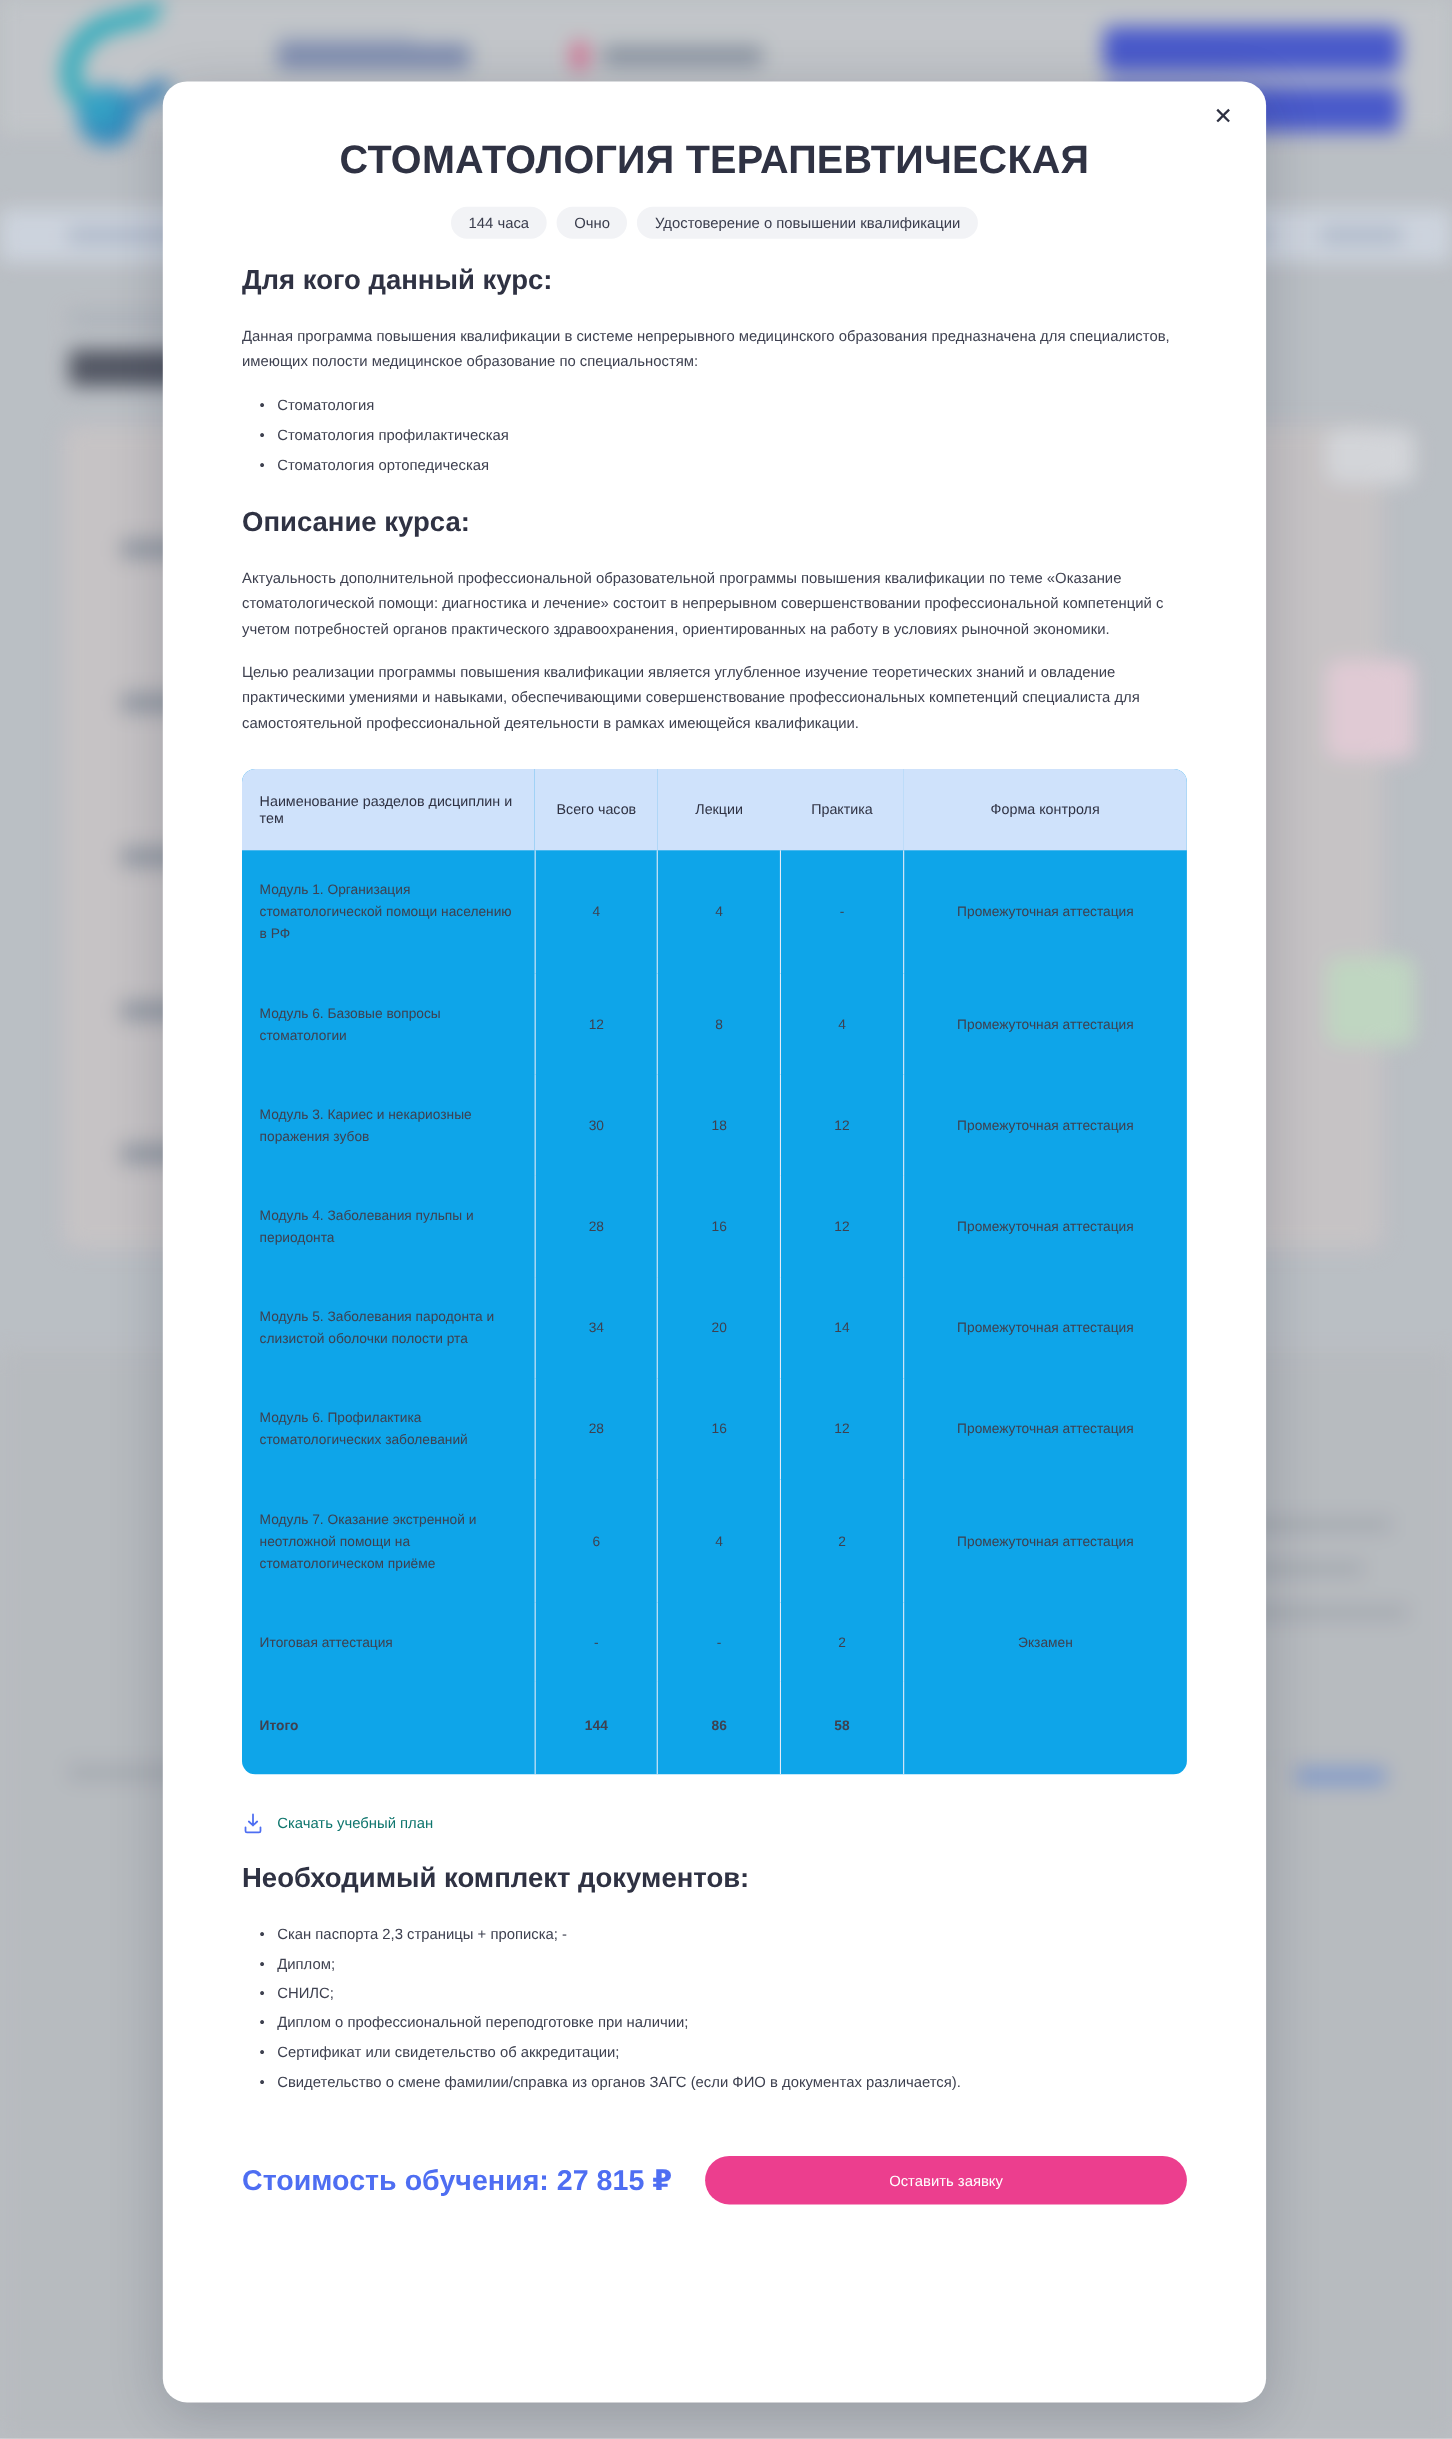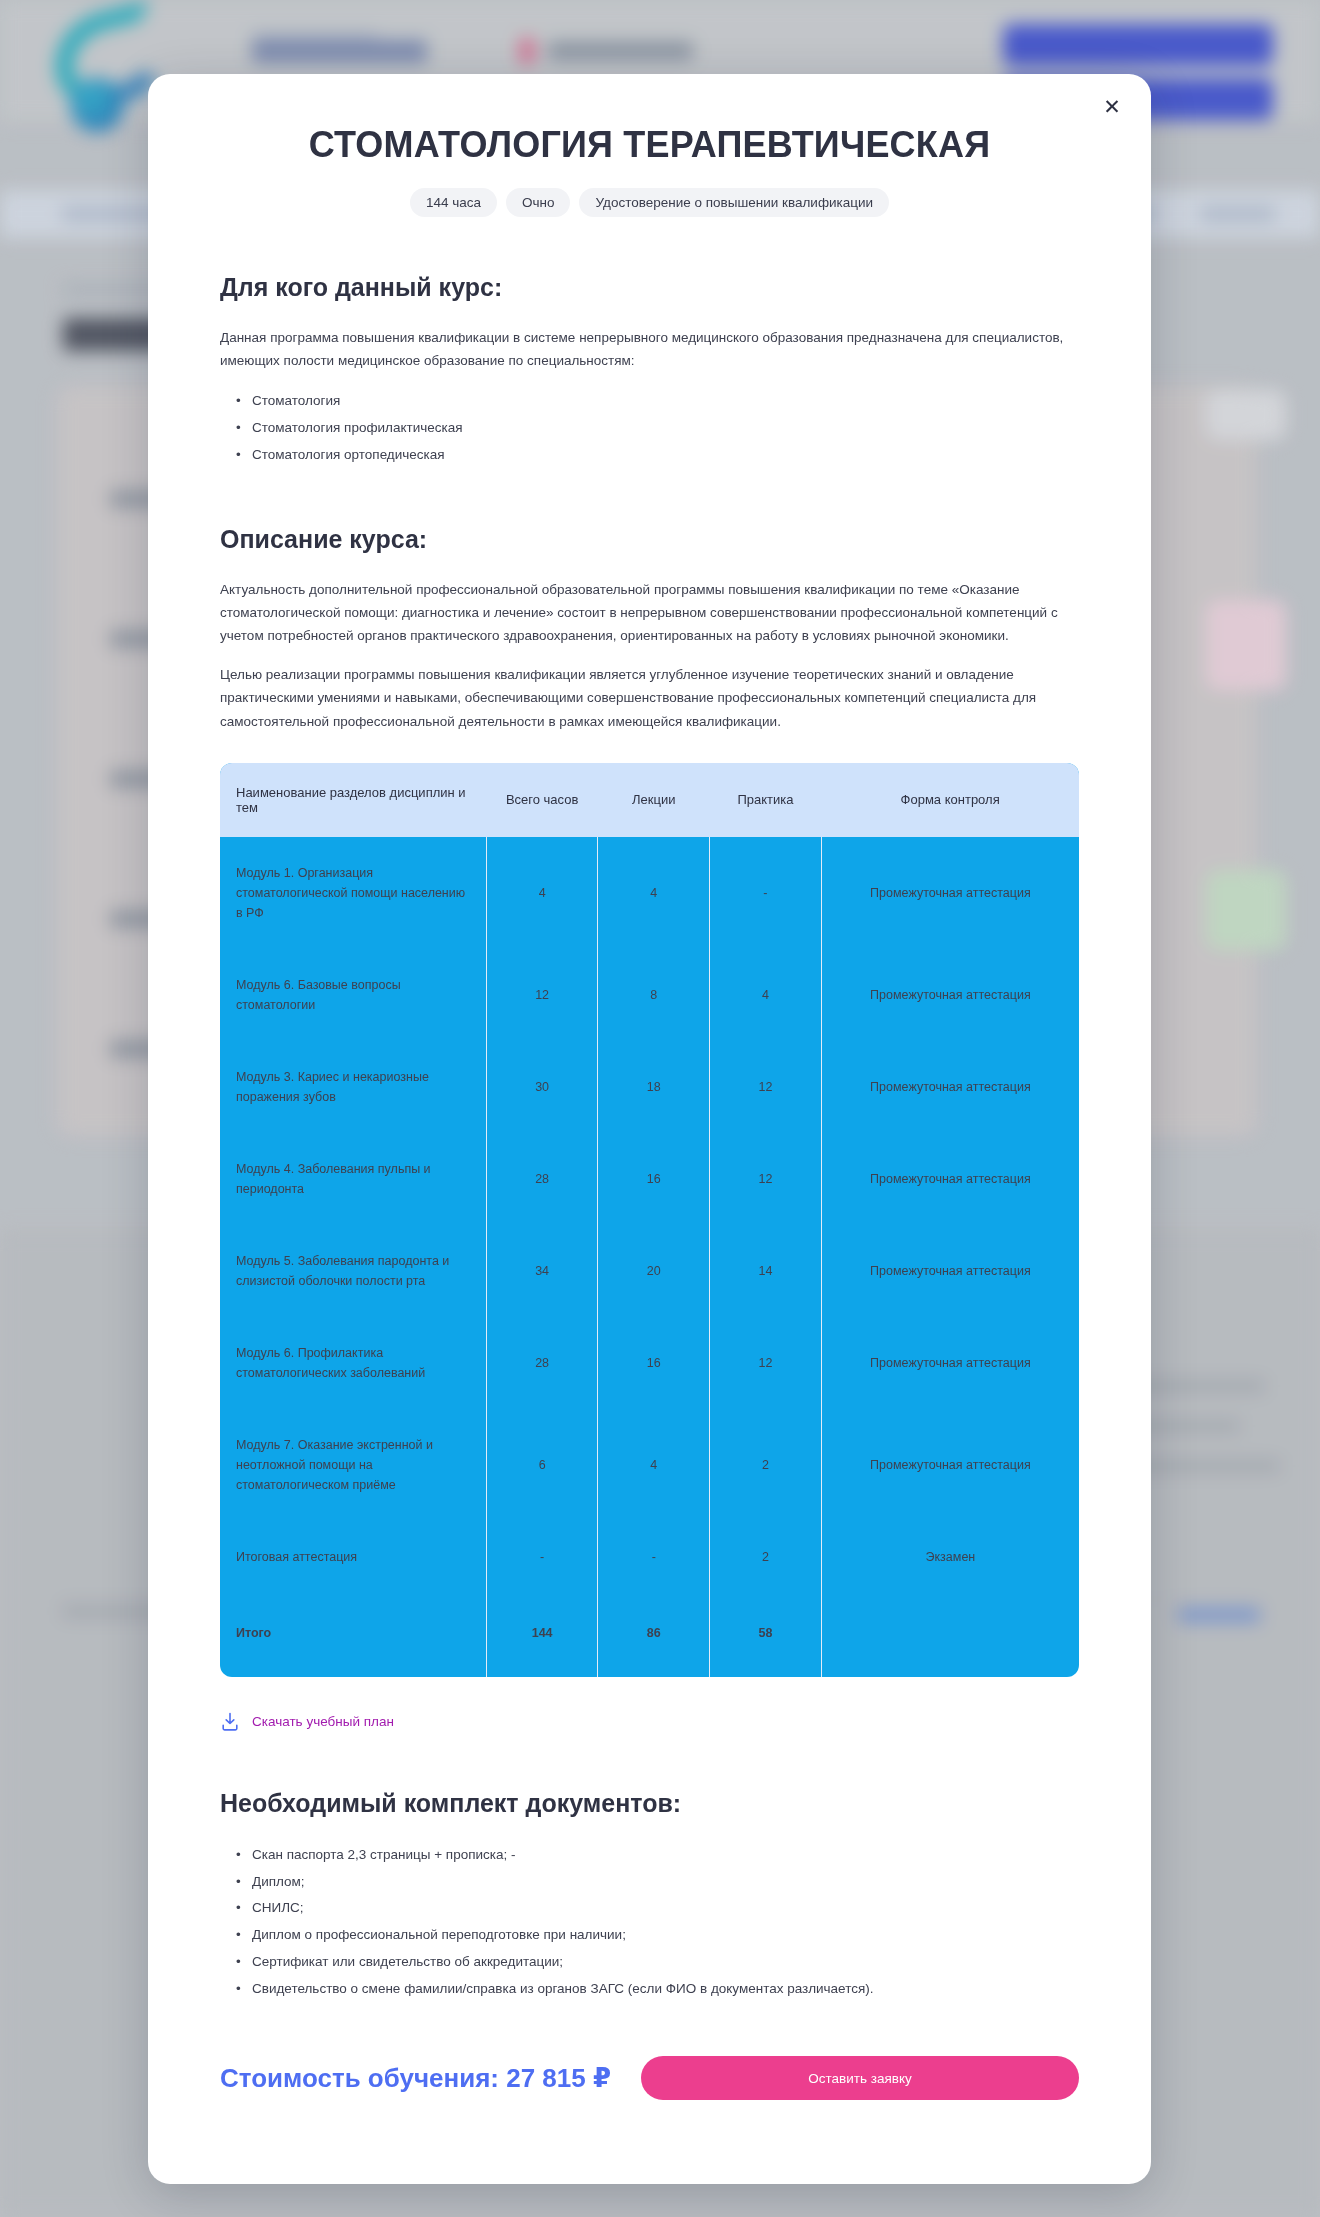--- a/index.html
+++ b/index.html
@@ -118,21 +118,21 @@
     border-radius: 16px;
     font-size: 13.5px;
     padding: 7px 16px;
     white-space: nowrap;
   }
 
   h2.section-title {
     font-size: 25px;
     font-weight: 700;
     color: #2f3243;
-    margin-top: 56px;
+    margin-top: 24px;
     margin-bottom: 24px;
   }
 
   p.body-text {
     font-size: 13.5px;
     line-height: 1.72;
     color: #3e4150;
     margin-bottom: 16px;
   }
 
@@ -199,21 +199,21 @@
   table.curriculum tbody td.form { border-left: 1px solid #e2ebf8; }
   table.curriculum tbody tr.total td { font-weight: 700; padding-top: 30px; padding-bottom: 34px; }
 
   
   #download-row {
     display: flex; align-items: center; gap: 12px;
     margin-top: 34px;
   }
   #download-icon { width: 20px; height: 22px; display: block; }
   #download-label {
-    color: #a21caf; font-size: 13.5px; text-decoration: none;
+    color: #0f766e; font-size: 13.5px; text-decoration: none;
   }
 
   
   #modal-footer {
     display: flex; align-items: center; gap: 30px;
     padding: 0 72px;
     margin-top: 54px;
   }
   #price {
     font-size: 26px; font-weight: 700; color: #4e6ef2; white-space: nowrap;

